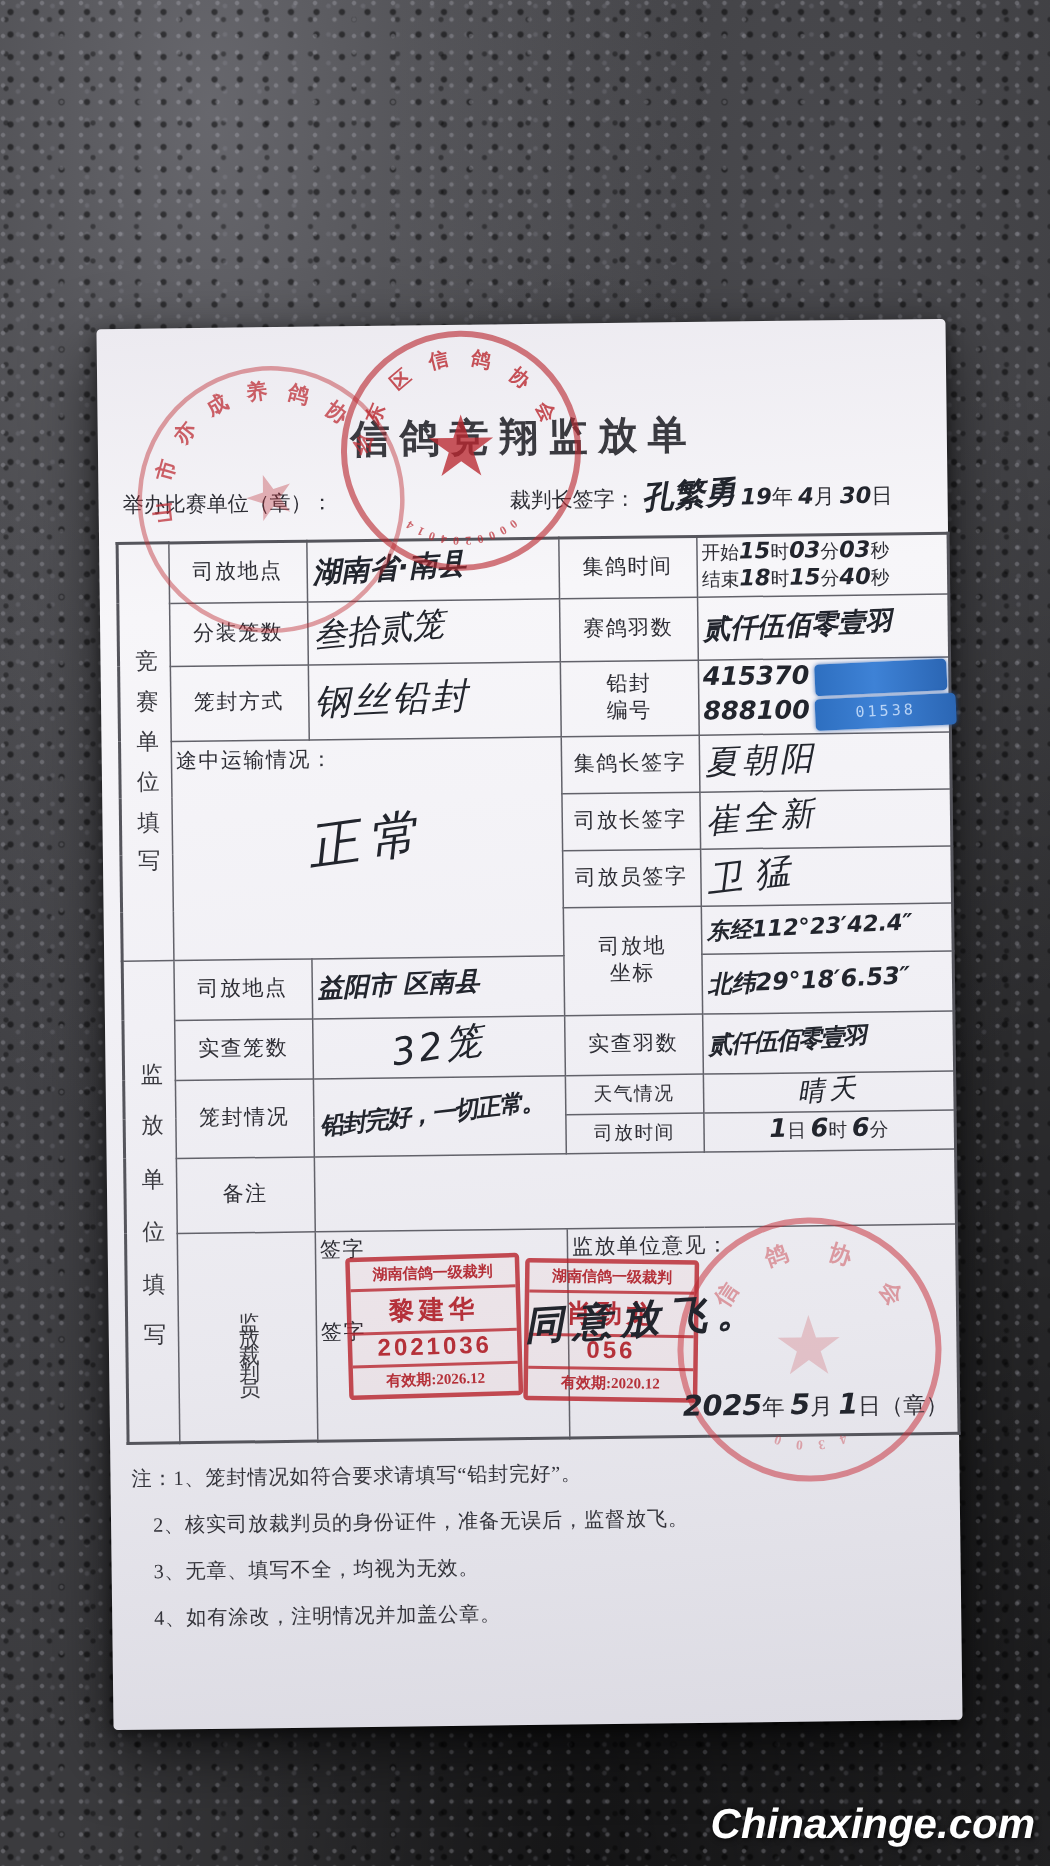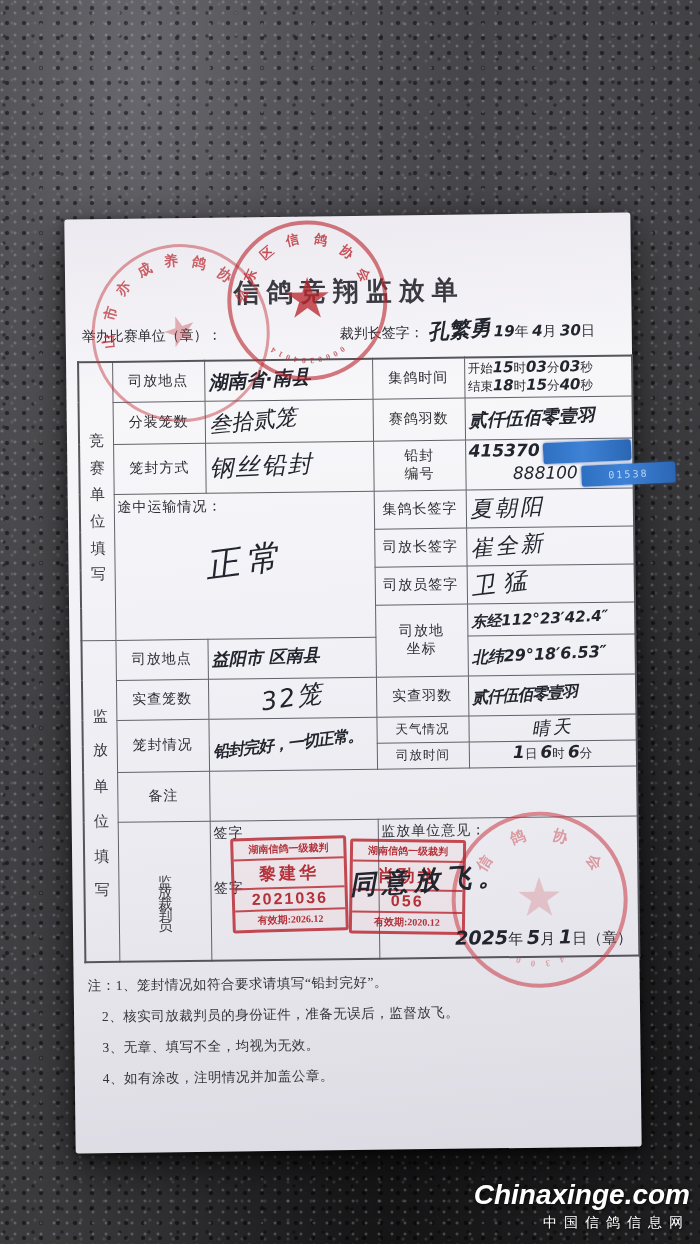--- a/index.html
+++ b/index.html
@@ -183,21 +183,21 @@
         <td class="pl">
           <div>铅封</div>
               <div>编号</div>
         </td>
         <td>
           <div style="white-space:nowrap;">
             <span class="hw" style="font-size:17px;font-weight:bold;">415370</span>
             <span class="bcover" style="width:88px;"></span>
           </div>
           <div style="white-space:nowrap;margin-top:2px;">
-            <span class="hw" style="font-size:17px;font-weight:normal;margin-left:44px;">888100</span>
+            <span class="hw" style="font-size:17px;font-weight:bold;">888100</span>
             <span class="bcover" style="width:94px;"><span class="bhint">01538</span></span>
           </div>
         </td>
       </tr>
 
       <tr style="height:38px">
         <td colspan="2" rowspan="4" class="cellrel" style="vertical-align:top;">
           <div class="pl" style="text-align:left;padding-top:4px;">途中运输情况：</div>
           <div class="hw" style="font-size:34px;text-align:center;margin-top:28px;transform:rotate(-7deg);letter-spacing:6px;">正常</div>
         </td>
@@ -315,14 +315,13 @@
       <div>注：1、笼封情况如符合要求请填写“铅封完好”。</div>
       <div>2、核实司放裁判员的身份证件，准备无误后，监督放飞。</div>
       <div>3、无章、填写不全，均视为无效。</div>
       <div>4、如有涂改，注明情况并加盖公章。</div>
     </div>
   </div>
 </div>
 
 <div class="wm">
   <div class="site">Chinaxinge.com</div>
-  <div class="slogan">中国信鸽信息网</div>
 </div>
 
 </body></html>

